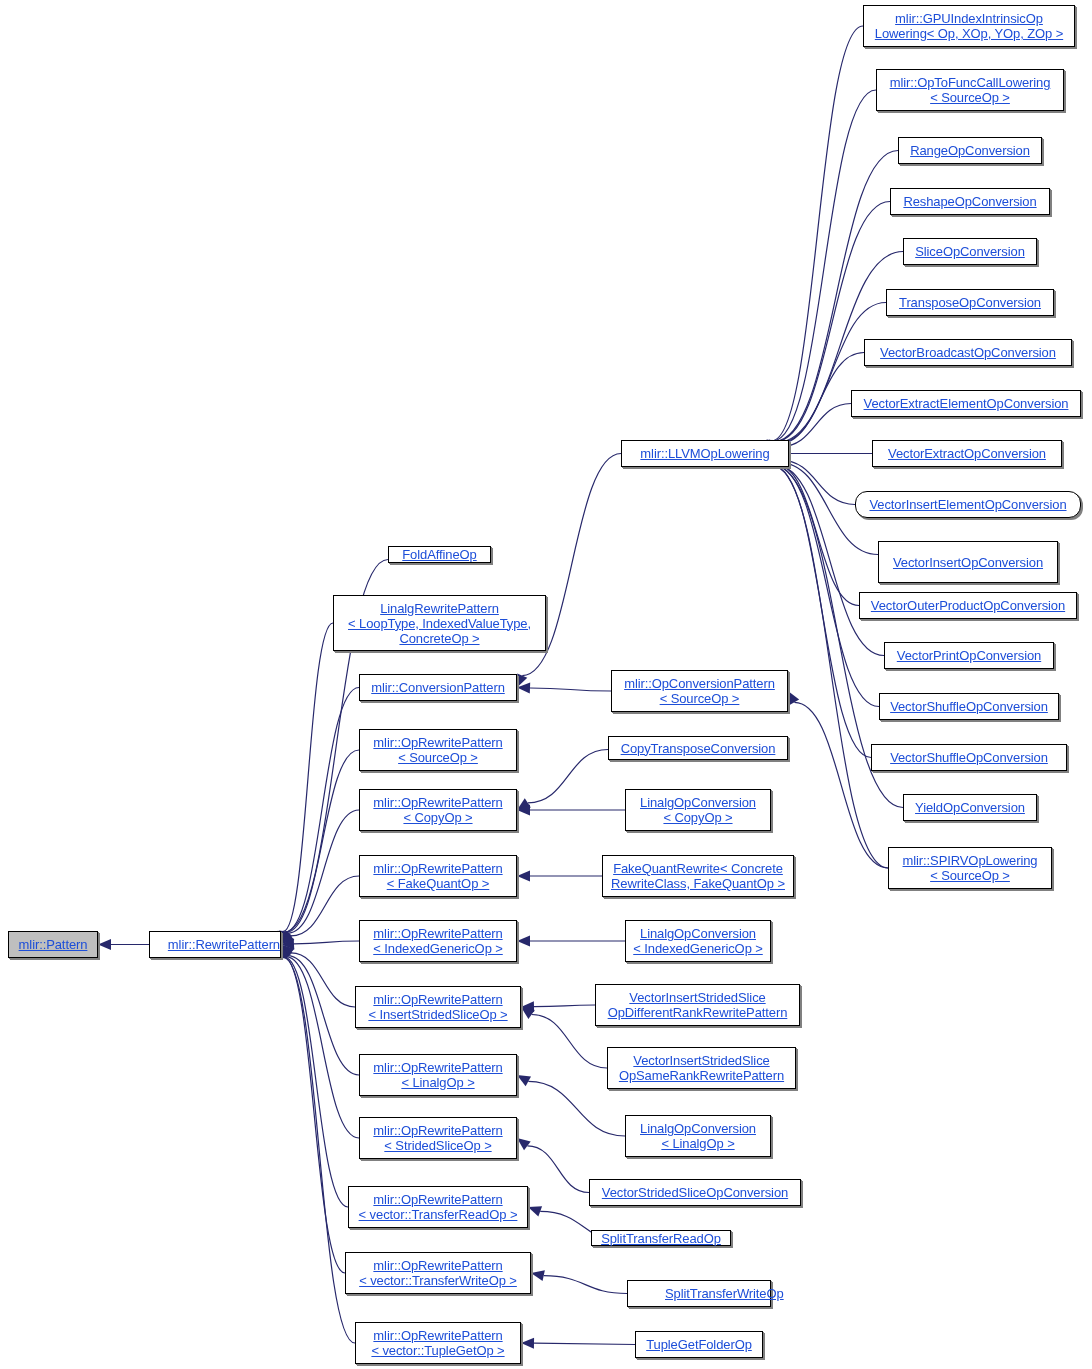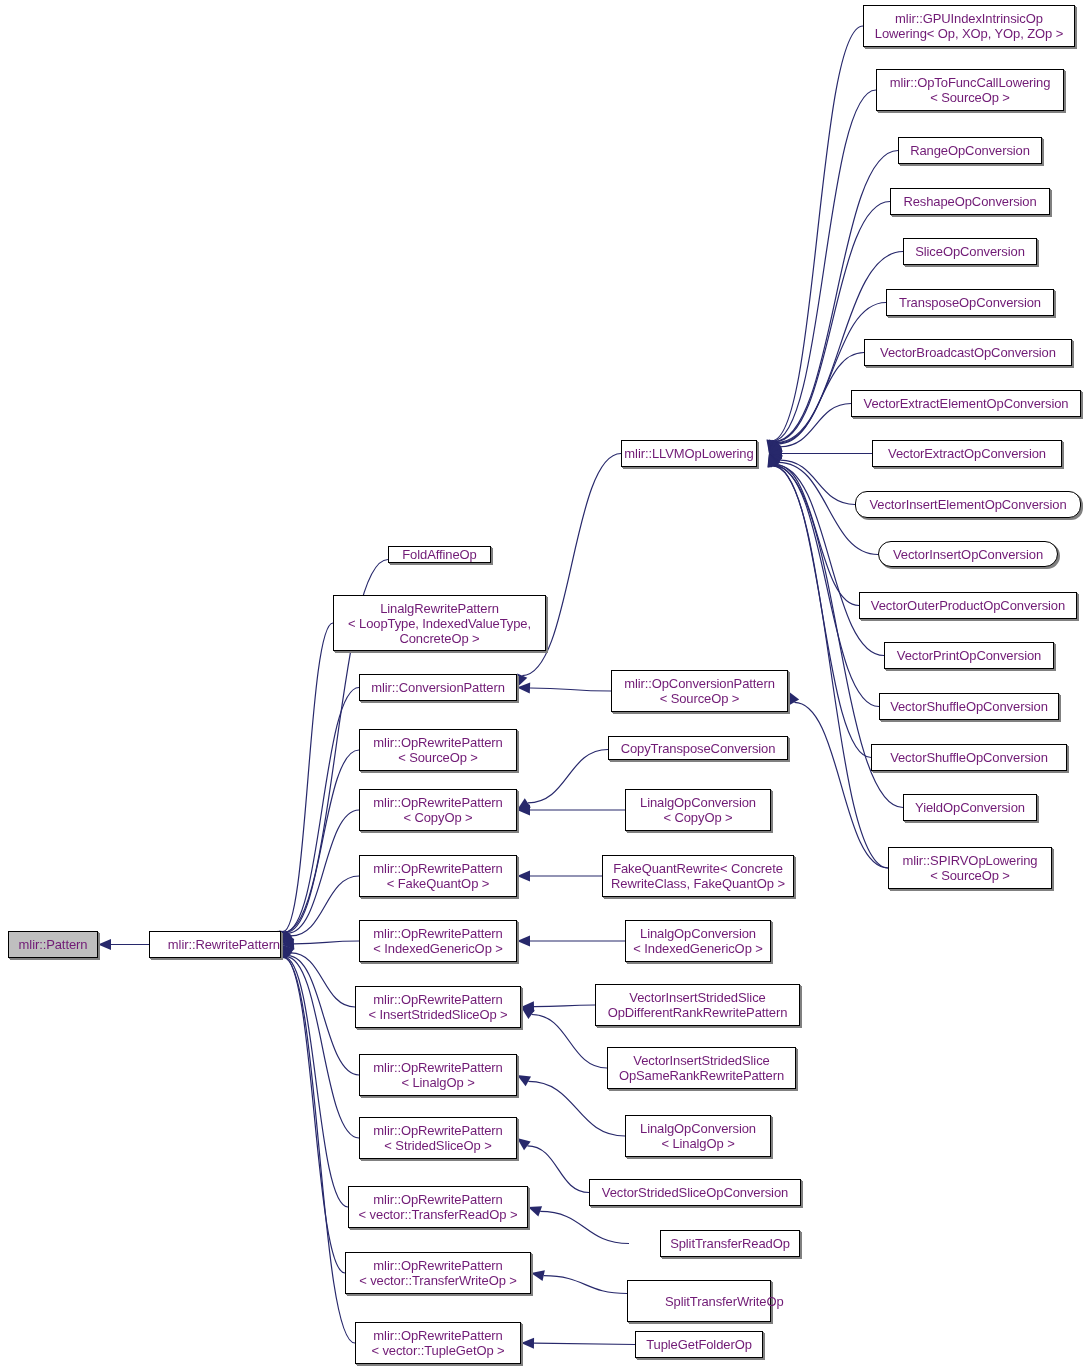--- a/index.html
+++ b/index.html
@@ -22,30 +22,31 @@
     top: 0;
     width: 1092px;
     height: 1369px;
     pointer-events: none;
   }
   .node {
     position: absolute;
     box-sizing: border-box;
     border: 1px solid #000000;
     background: #ffffff;
-    color: #701a75;
+    color: #1d4ed8;
     font-size: 13px;
     line-height: 15px;
     text-align: center;
     display: flex;
     align-items: center;
     justify-content: center;
     white-space: pre;
     box-shadow: 1px 1px 0 0 #808080, 2px 2px 0 0 #808080;
     letter-spacing: -0.1px;
+    text-decoration: underline;
   }
   .node.root {
     background: #bfbfbf;
   }
   .node-label {
     display: block;
     width: 100%;
     white-space: pre;
   }
 </style>
@@ -166,53 +167,53 @@
       <div class="node" style="left: 359px; top: 1054px; width: 158px; height: 42px;"><span class="node-label">mlir::OpRewritePattern
 &lt; LinalgOp &gt;</span></div>
       <div class="node" style="left: 359px; top: 1117px; width: 158px; height: 42px;"><span class="node-label">mlir::OpRewritePattern
 &lt; StridedSliceOp &gt;</span></div>
       <div class="node" style="left: 348px; top: 1186px; width: 180px; height: 42px;"><span class="node-label">mlir::OpRewritePattern
 &lt; vector::TransferReadOp &gt;</span></div>
       <div class="node" style="left: 345px; top: 1252px; width: 186px; height: 42px;"><span class="node-label">mlir::OpRewritePattern
 &lt; vector::TransferWriteOp &gt;</span></div>
       <div class="node" style="left: 355px; top: 1322px; width: 166px; height: 42px;"><span class="node-label">mlir::OpRewritePattern
 &lt; vector::TupleGetOp &gt;</span></div>
-      <div class="node" style="left: 621px; top: 440px; width: 136px; height: 27px; align-items: center;"><span class="node-label">mlir::LLVMOpLowering</span></div>
+      <div class="node" style="left: 621px; top: 440px; width: 168px; height: 27px; align-items: center;"><span class="node-label">mlir::LLVMOpLowering</span></div>
       <div class="node" style="left: 611px; top: 670px; width: 177px; height: 42px;"><span class="node-label">mlir::OpConversionPattern
 &lt; SourceOp &gt;</span></div>
       <div class="node" style="left: 608px; top: 736px; width: 180px; height: 24px;"><span class="node-label">CopyTransposeConversion</span></div>
       <div class="node" style="left: 625px; top: 789px; width: 146px; height: 42px;"><span class="node-label">LinalgOpConversion
 &lt; CopyOp &gt;</span></div>
       <div class="node" style="left: 602px; top: 855px; width: 192px; height: 42px;"><span class="node-label">FakeQuantRewrite&lt; Concrete
 RewriteClass, FakeQuantOp &gt;</span></div>
       <div class="node" style="left: 625px; top: 920px; width: 146px; height: 42px;"><span class="node-label">LinalgOpConversion
 &lt; IndexedGenericOp &gt;</span></div>
       <div class="node" style="left: 595px; top: 984px; width: 205px; height: 42px;"><span class="node-label">VectorInsertStridedSlice
 OpDifferentRankRewritePattern</span></div>
       <div class="node" style="left: 607px; top: 1047px; width: 189px; height: 42px;"><span class="node-label">VectorInsertStridedSlice
 OpSameRankRewritePattern</span></div>
       <div class="node" style="left: 625px; top: 1115px; width: 146px; height: 42px;"><span class="node-label">LinalgOpConversion
 &lt; LinalgOp &gt;</span></div>
       <div class="node" style="left: 589px; top: 1179px; width: 212px; height: 27px;"><span class="node-label">VectorStridedSliceOpConversion</span></div>
-      <div class="node" style="left: 660px; top: 1230px; width: 140px; height: 27px;"><span class="node-label">SplitTransferReadOp</span></div>
-      <div class="node" style="left: 627px; top: 1280px; width: 144px; height: 42px; padding-left: 37px;"><span class="node-label">SplitTransferWriteOp</span></div>
+      <div class="node" style="left: 591px; top: 1230px; width: 140px; height: 16px;"><span class="node-label">SplitTransferReadOp</span></div>
+      <div class="node" style="left: 627px; top: 1280px; width: 144px; height: 27px; padding-left: 37px;"><span class="node-label">SplitTransferWriteOp</span></div>
       <div class="node" style="left: 635px; top: 1331px; width: 128px; height: 27px;"><span class="node-label">TupleGetFolderOp</span></div>
       <div class="node" style="left: 863px; top: 5px; width: 212px; height: 42px;"><span class="node-label">mlir::GPUIndexIntrinsicOp
 Lowering&lt; Op, XOp, YOp, ZOp &gt;</span></div>
       <div class="node" style="left: 876px; top: 69px; width: 188px; height: 42px;"><span class="node-label">mlir::OpToFuncCallLowering
 &lt; SourceOp &gt;</span></div>
       <div class="node" style="left: 898px; top: 137px; width: 144px; height: 27px;"><span class="node-label">RangeOpConversion</span></div>
       <div class="node" style="left: 890px; top: 188px; width: 160px; height: 27px;"><span class="node-label">ReshapeOpConversion</span></div>
       <div class="node" style="left: 903px; top: 238px; width: 134px; height: 27px;"><span class="node-label">SliceOpConversion</span></div>
       <div class="node" style="left: 886px; top: 289px; width: 168px; height: 27px;"><span class="node-label">TransposeOpConversion</span></div>
       <div class="node" style="left: 864px; top: 339px; width: 208px; height: 27px;"><span class="node-label">VectorBroadcastOpConversion</span></div>
       <div class="node" style="left: 851px; top: 390px; width: 230px; height: 27px;"><span class="node-label">VectorExtractElementOpConversion</span></div>
       <div class="node" style="left: 872px; top: 440px; width: 190px; height: 27px;"><span class="node-label">VectorExtractOpConversion</span></div>
       <div class="node" style="left: 855px; top: 491px; width: 226px; height: 27px; border-radius: 12px;"><span class="node-label">VectorInsertElementOpConversion</span></div>
-      <div class="node" style="left: 878px; top: 541px; width: 180px; height: 26px; border-radius: 13px;"><span class="node-label">VectorInsertOpConversion</span></div>
+      <div class="node" style="left: 878px; top: 541px; width: 180px; height: 42px;"><span class="node-label">VectorInsertOpConversion</span></div>
       <div class="node" style="left: 859px; top: 592px; width: 218px; height: 27px;"><span class="node-label">VectorOuterProductOpConversion</span></div>
       <div class="node" style="left: 884px; top: 642px; width: 170px; height: 27px;"><span class="node-label">VectorPrintOpConversion</span></div>
       <div class="node" style="left: 879px; top: 693px; width: 180px; height: 27px;"><span class="node-label">VectorShuffleOpConversion</span></div>
       <div class="node" style="left: 871px; top: 744px; width: 196px; height: 27px;"><span class="node-label">VectorShuffleOpConversion</span></div>
       <div class="node" style="left: 903px; top: 794px; width: 134px; height: 27px;"><span class="node-label">YieldOpConversion</span></div>
       <div class="node" style="left: 888px; top: 847px; width: 164px; height: 42px;"><span class="node-label">mlir::SPIRVOpLowering
 &lt; SourceOp &gt;</span></div>
     </div>
 </div>
 

